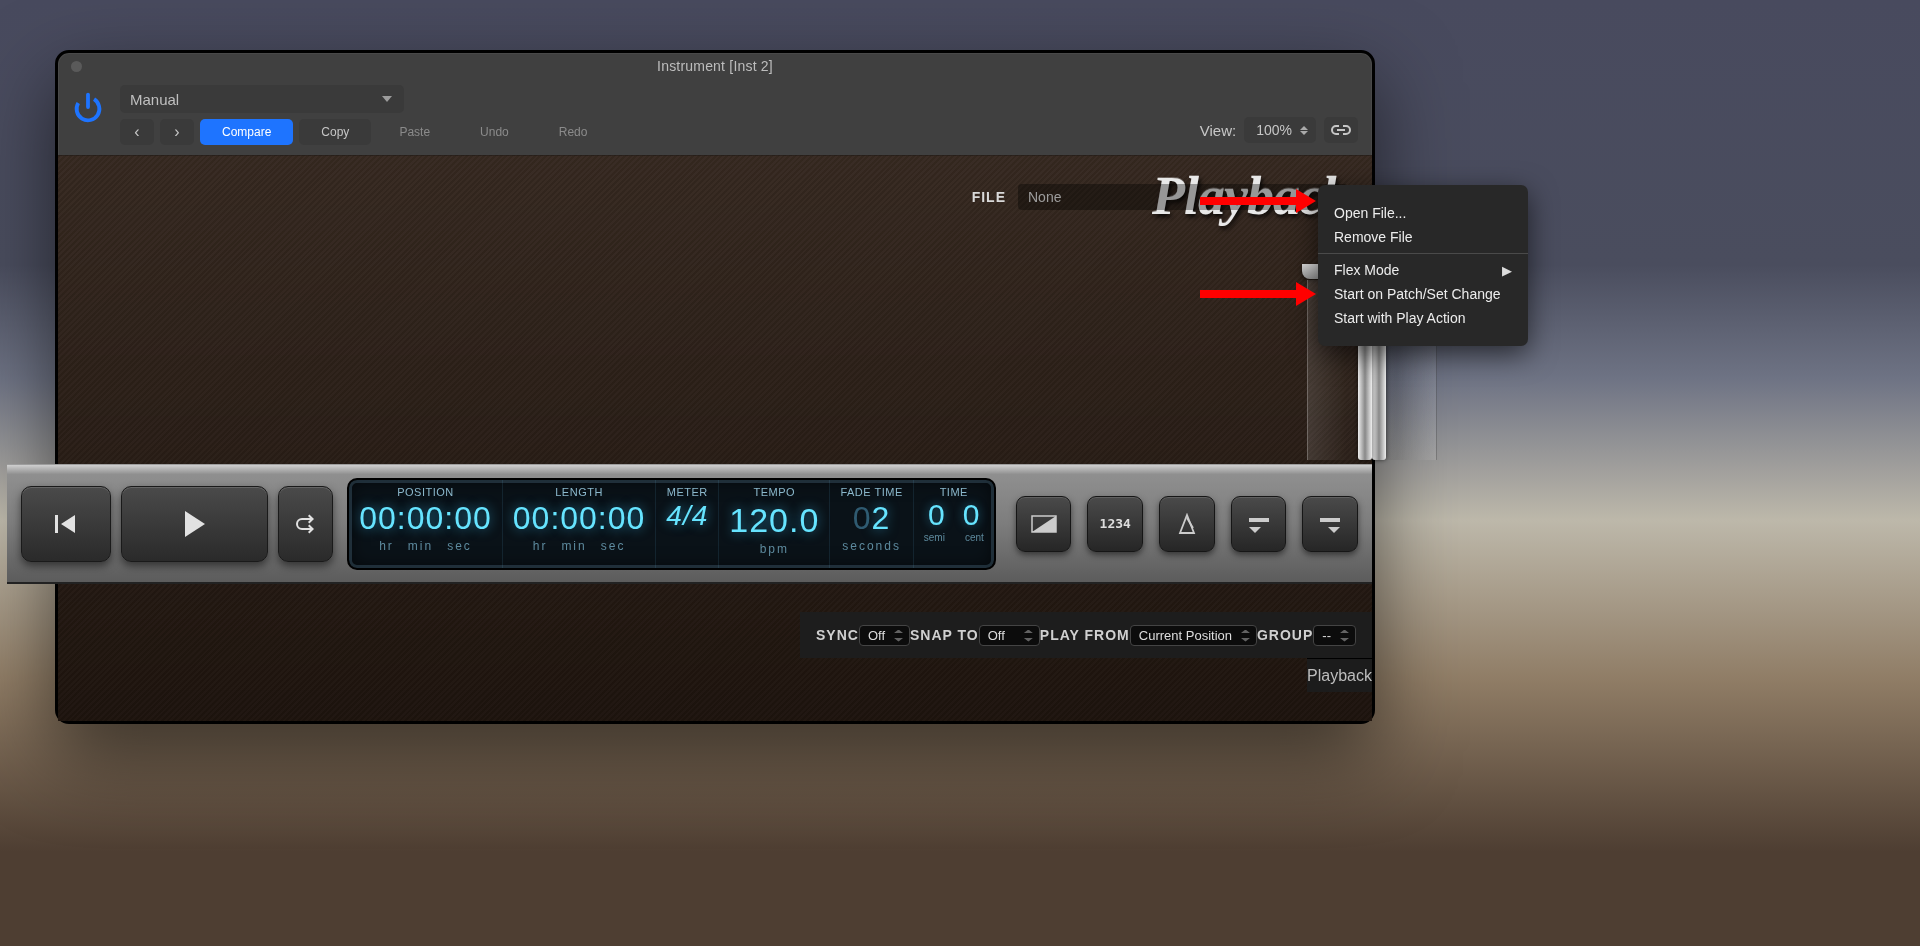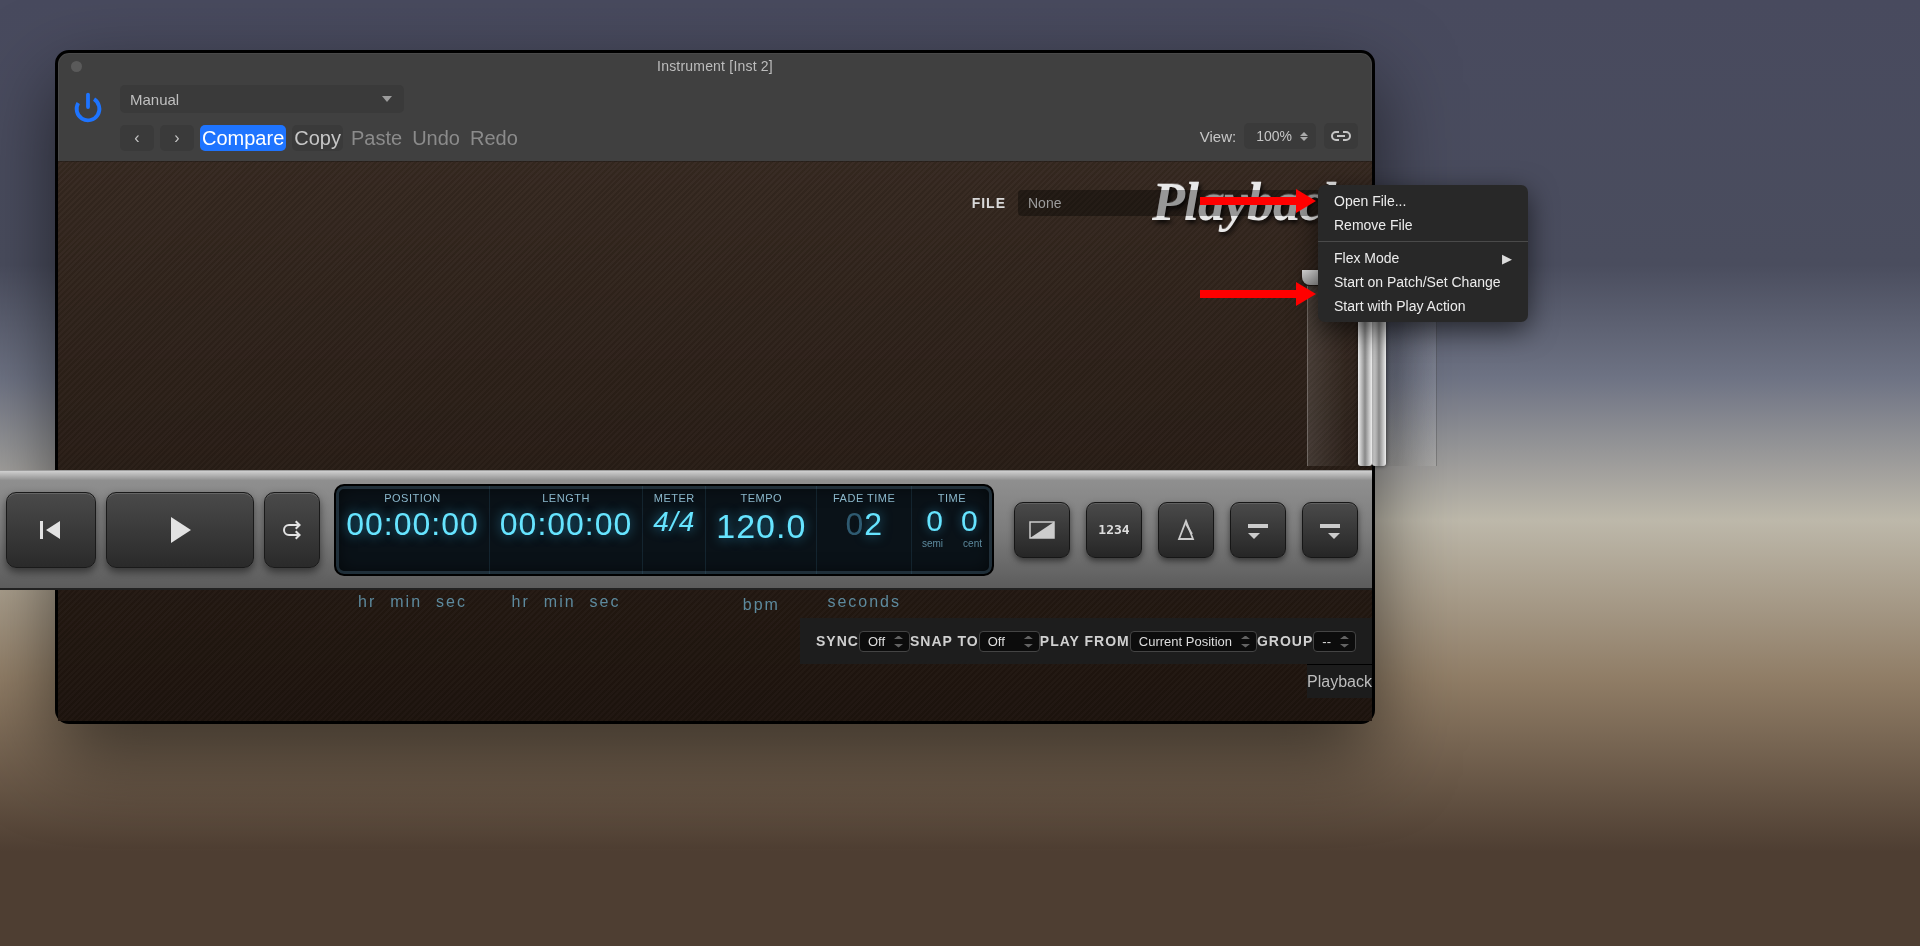--- a/index.html
+++ b/index.html
@@ -60,21 +60,21 @@
 .power-btn {
   width: 44px;
   height: 44px;
   display: flex;
   align-items: center;
   justify-content: center;
   cursor: pointer;
 }
 .power-btn svg { width: 38px; height: 38px; }
 
-.toolbar-col { display: flex; flex-direction: column; gap: 12px; }
+.toolbar-col { display: flex; flex-direction: column; gap: 6px; }
 
 .preset-select {
   width: 284px;
   height: 28px;
   background: #3a3a3a;
   border-radius: 5px;
   display: flex;
   align-items: center;
   padding: 0 10px;
   color: #bfbfbf;
@@ -97,22 +97,22 @@
 .tool-row { display: flex; gap: 6px; align-items: center; }
 
 .nav-btn, .seg-btn {
   height: 26px;
   background: #3a3a3a;
   border-radius: 5px;
   display: flex;
   align-items: center;
   justify-content: center;
   color: #c6c6c6;
-  font-size: 20px;
-  padding: 0 2px;
+  font-size: 12px;
+  padding: 0 22px;
   cursor: pointer;
 }
 .nav-btn { width: 34px; padding: 0; font-size: 16px; }
 .seg-btn.active { background: #1e74ff; color: #fff; font-weight: 500; }
 .seg-btn.ghost { background: transparent; color: #8b8b8b; }
 
 .toolbar-right {
   margin-left: auto;
   display: flex;
   align-items: center;
@@ -296,21 +296,21 @@
 .lcd-label{ font-size:11px; color:#8bb8cc; letter-spacing:.5px;}
 .lcd-value{
   font-size: 32px;
   color:#66e4ff;
   font-weight:300;
   letter-spacing:1px;
   text-shadow: 0 0 12px rgba(60,200,255,.6);
   line-height:1.3;
 }
 .lcd-value.dim{color:#2f5a70; text-shadow:none;}
-.lcd-sub{font-size:16px; color:#5d8a9e; letter-spacing:2px;margin-top:48px;}
+.lcd-sub{font-size:12px; color:#5d8a9e; letter-spacing:2px;}
 .lcd-subrow{display:flex; gap:14px;}
 .lcd-cell.meter .lcd-value{font-size:28px;}
 .lcd-cell.tempo .lcd-value{font-size:34px;}
 .pitch-row{display:flex; gap:18px; align-items:baseline;}
 .pitch-row .v{font-size:30px; color:#66e4ff;text-shadow:0 0 10px rgba(60,200,255,.5);}
 .pitch-lbls{display:flex; gap:20px; font-size:10px; color:#5d8a9e;}
 
 .mini-btn{
   width:56px; height:56px;
   background: linear-gradient(180deg,#4a4a4a,#262626);
@@ -362,21 +362,21 @@
 
 
 .context-menu {
   position:absolute;
   left: 1318px;
   top: 185px;
   width: 210px;
   background:#282828;
   border-radius:7px;
   box-shadow: 0 8px 28px rgba(0,0,0,.6);
-  padding: 4px 0;
+  padding: 16px 0;
   font-size:14px;
   color:#ececec;
 }
 .context-menu .item{
   padding: 4px 16px;
   display:flex;
   justify-content:space-between;
   align-items:center;
   cursor:pointer;
 }

